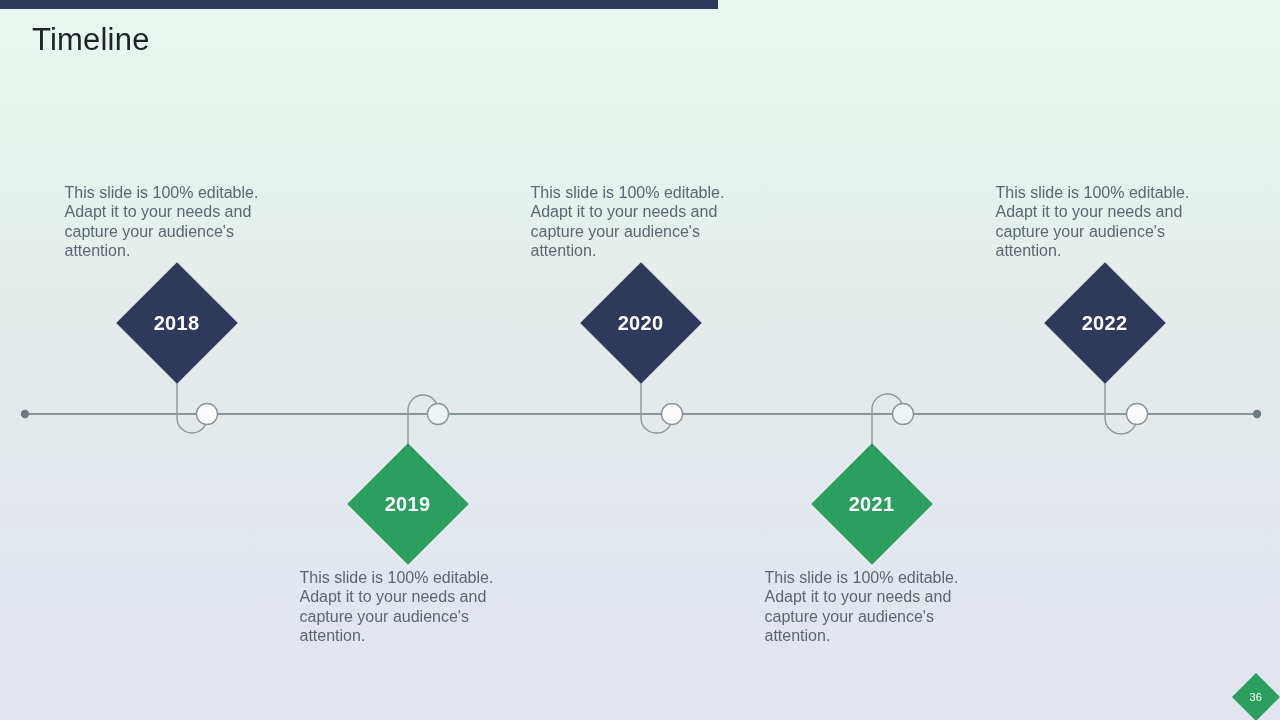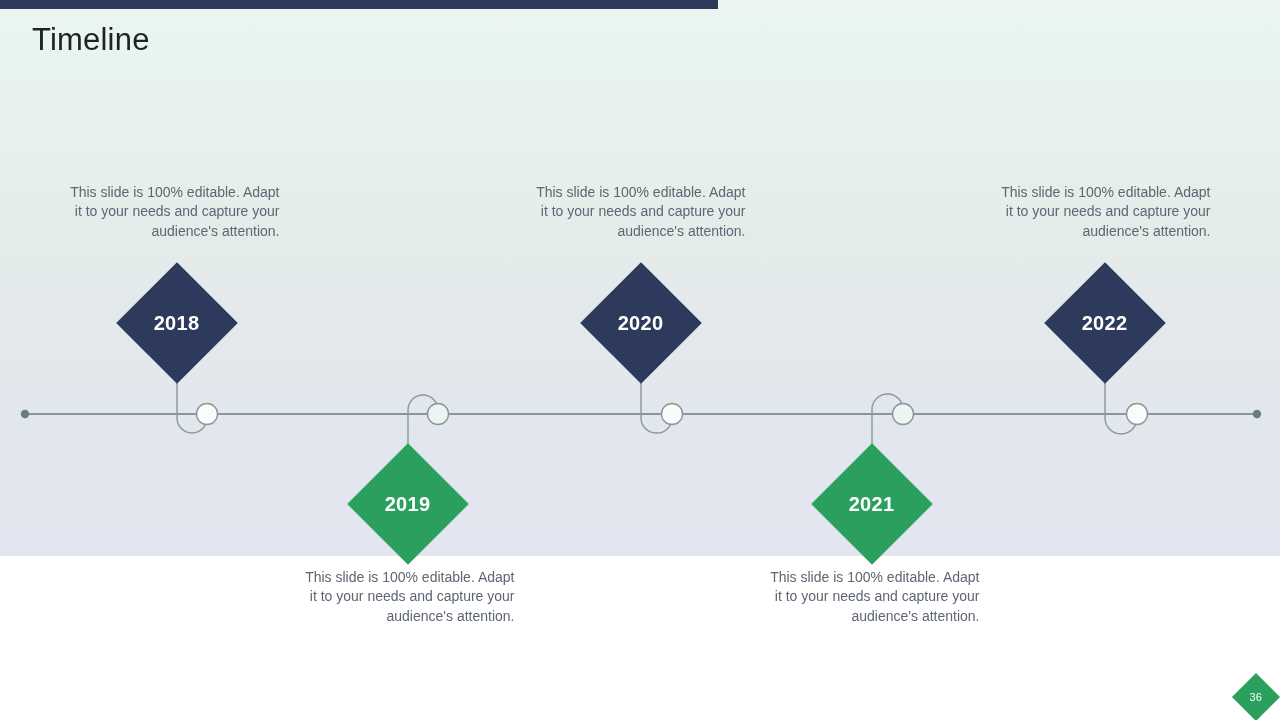--- a/index.html
+++ b/index.html
@@ -6,21 +6,21 @@
   * { margin:0; padding:0; box-sizing:border-box; }
 
   html, body {
     width:1280px; height:720px;
     font-family:"Liberation Sans", sans-serif;
     overflow:hidden;
   }
 
   #slide {
     position:relative;
-    width:1280px; height:556px;
+    width:1280px; height:720px;
     background:linear-gradient(to bottom,
         #eaf6ef 0%,
         #e8f4ee 10%,
         #e6f0ec 28%,
         #e4ecea 42%,
         #e4eaeb 52%,
         #e3e8ec 64%,
         #e2e6ee 80%,
         #e2e5ef 100%);
     text-decoration:underline;
@@ -67,22 +67,22 @@
     font-weight:bold;
     letter-spacing:.3px;
     white-space:nowrap;
   }
 
   
   .desc {
     position:absolute;
     width:215px;
     transform:translateX(-50%);
-    text-align:right;
-    font-size:14px;
+    text-align:left;
+    font-size:16px;
     line-height:19.3px;
     color:#5d6672;
   }
 
   
   #page-badge {
     position:absolute;
     left:1256px; top:697px;
     width:34px; height:34px;
     transform:translate(-50%,-50%) rotate(45deg);

